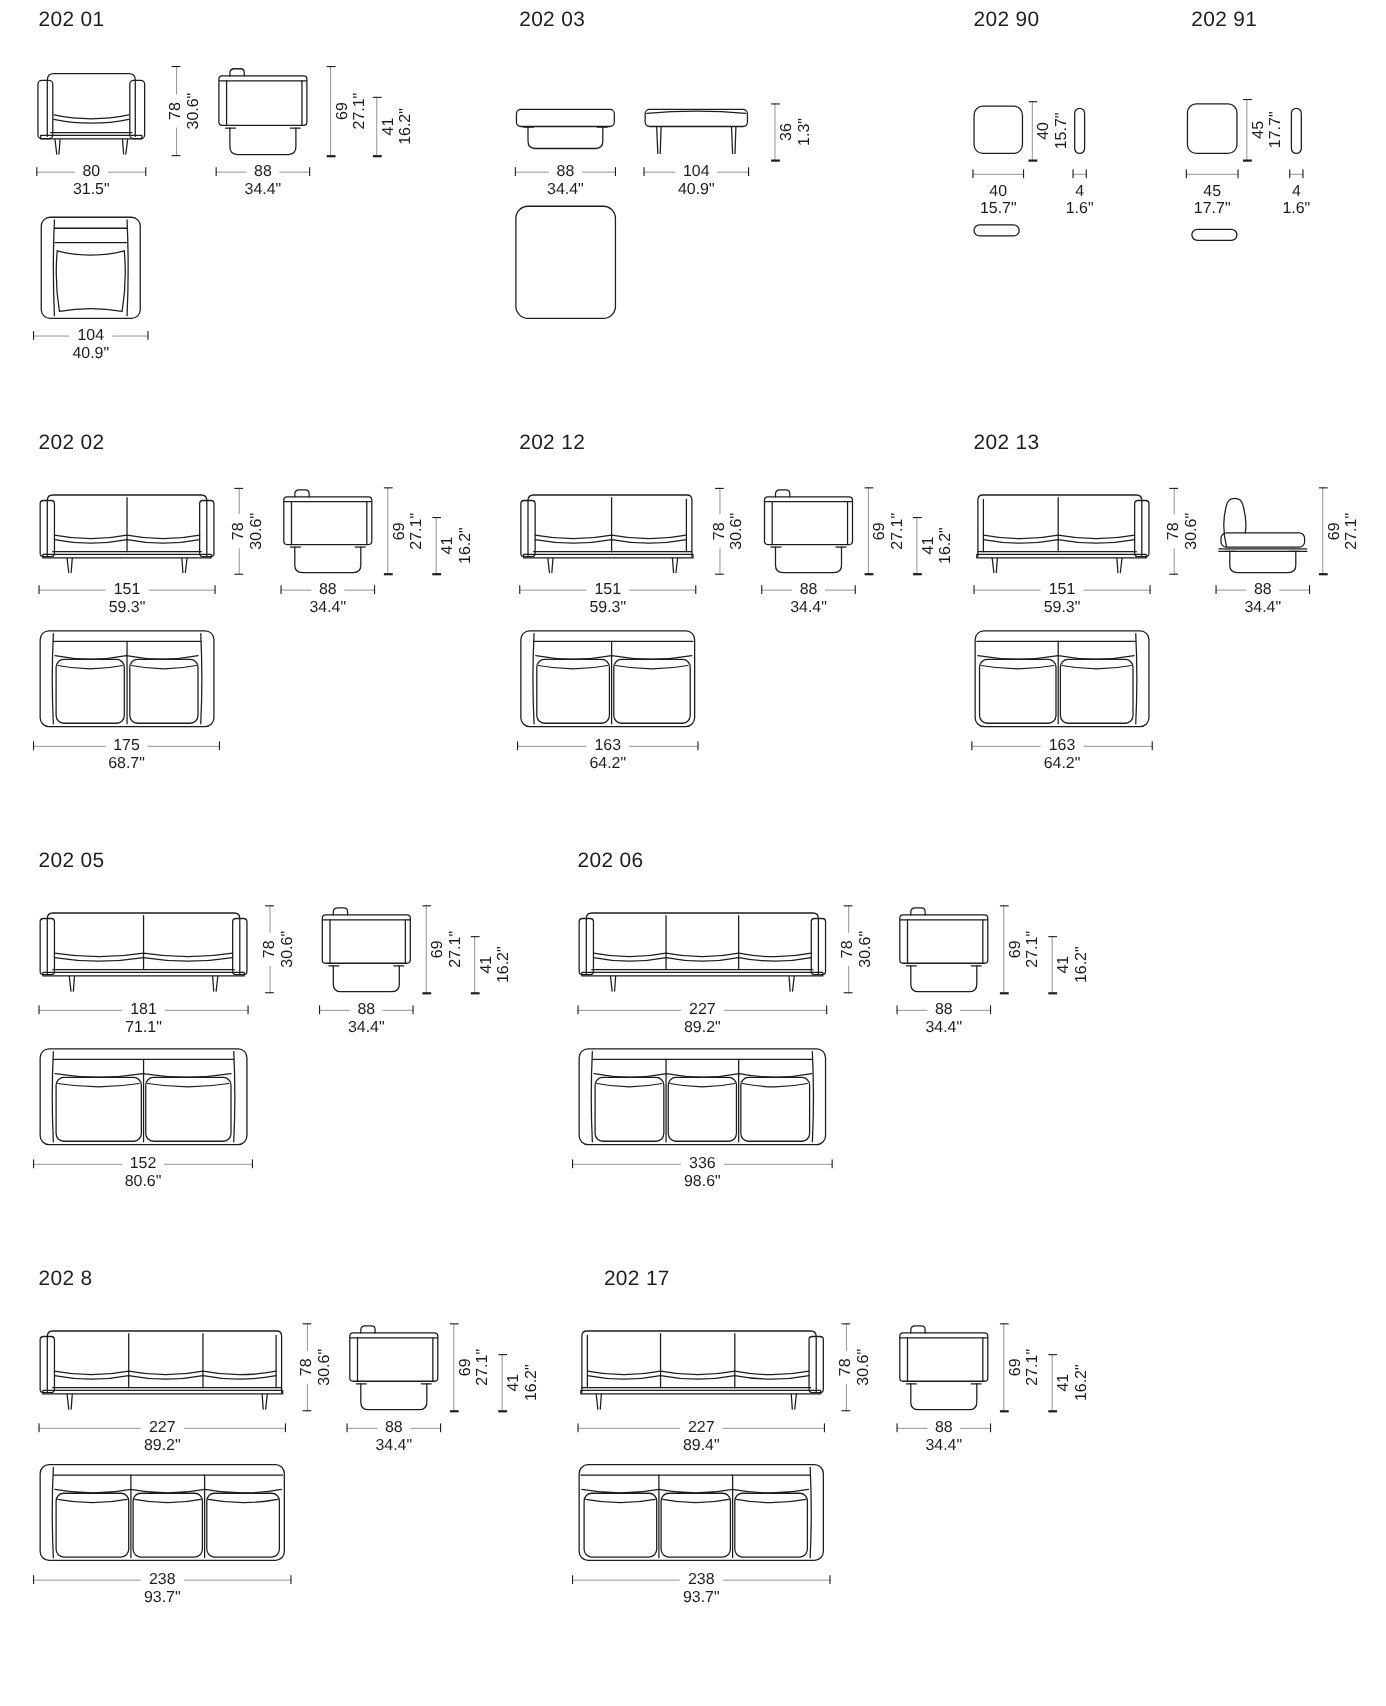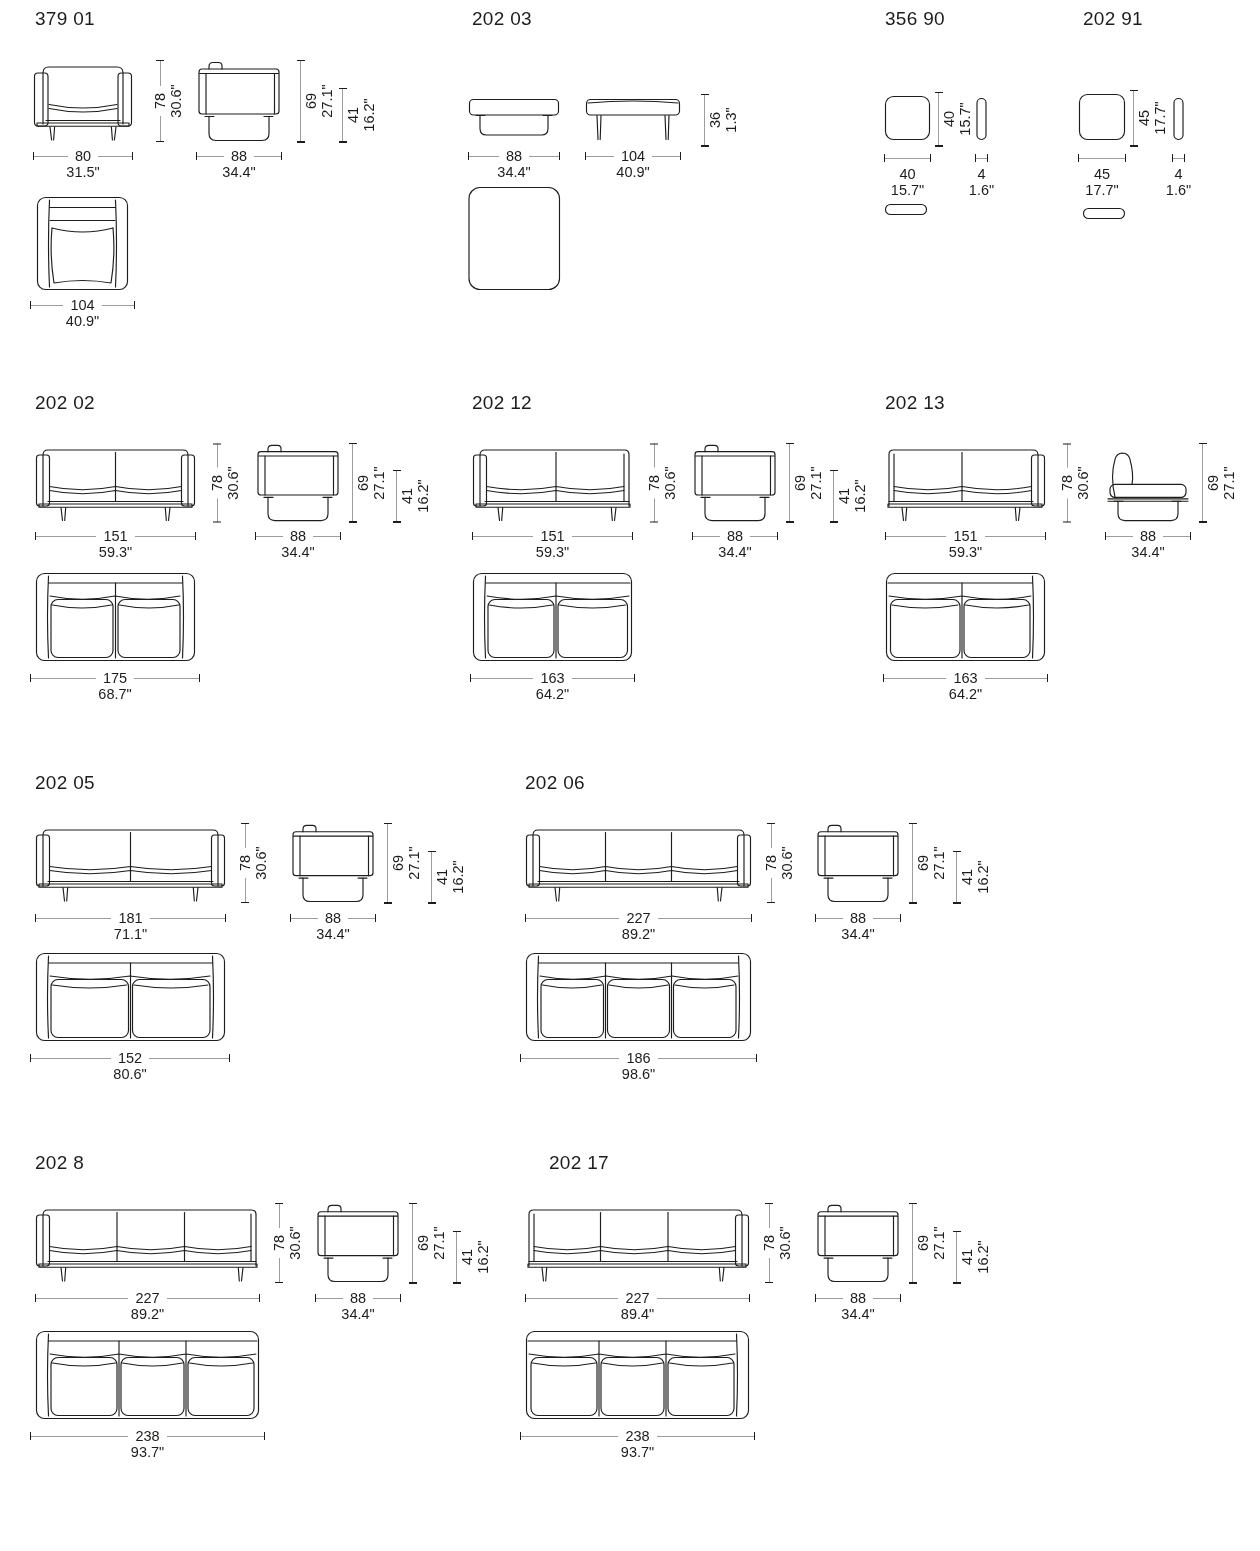--- a/index.html
+++ b/index.html
@@ -29,21 +29,21 @@
   
   .vdim.side .vline{position:absolute;left:4px;top:0;height:100%;width:1px;background:#9d9d9c}
   .vdim.side .vline::before{content:"";position:absolute;left:-3.5px;top:-0.5px;width:8px;height:1.3px;background:#1d1d1b}
   .vdim.side .vline::after{content:"";position:absolute;left:-3.5px;bottom:-0.5px;width:8px;height:1.3px;background:#1d1d1b}
   .vdim.side .vin{left:23px}
 </style>
 </head>
 <body>
 
 <div>
-  <div class="t" style="left:35px;top:8px">379 01</div>
+  <div class="t" style="left:35px;top:8px">202 01</div>
   <svg class="abs" style="left:33px;top:60px" width="100" height="82" viewBox="0 0 100 82">
     <path class="draw" d="M10,64 V13 q0,-6 6,-6 h68 q6,0 6,6 v51"></path>
     <rect class="draw" x="1.5" y="13" width="13.5" height="53" rx="3.5"></rect>
     <rect class="draw" x="85" y="13" width="13.5" height="53" rx="3.5"></rect>
     <path class="draw" d="M16,44.5 q34,7 68,0"></path>
     <path class="draw" d="M16,48.5 q34,7 68,0"></path>
     <path class="draw" d="M13,60.5 h74"></path>
     <rect class="draw" x="4" y="63" width="92" height="3.2"></rect>
     <path class="draw" d="M17,67 l1.6,13 m2,0 l1,-13"></path>
     <path class="draw" d="M83,67 l-1.6,13 m-2,0 l-1,-13"></path>
@@ -151,21 +151,21 @@
       <div class="r1" style="display:block">36</div>
       <div class="r2">1.3"</div>
     </div>
   </div>
   <svg class="abs" style="left:467px;top:185px" width="95" height="107" viewBox="0 0 95 107">
     <rect class="draw" x="2" y="2.5" width="90.5" height="102" rx="11"></rect>
   </svg>
 </div>
 
 <div>
-  <div class="t" style="left:885px;top:8px">356 90</div>
+  <div class="t" style="left:885px;top:8px">202 90</div>
   <svg class="abs" style="left:884px;top:95px" width="47" height="46" viewBox="0 0 47 46">
     <rect class="draw" x="1.5" y="1.5" width="44" height="43" rx="8"></rect>
   </svg>
   <div class="vdim side" style="left:934px;top:92px;height:54px">
     <i class="vline"></i>
     <div class="vin" style="width:54px">
       <div class="r1" style="display:block">40</div>
       <div class="r2">15.7"</div>
     </div>
   </div>
@@ -623,21 +623,21 @@
     <line class="draw" x1="80.5" y1="11" x2="80.5" y2="86"></line>
     <line class="draw" x1="146.5" y1="11" x2="146.5" y2="86"></line>
     <rect class="draw" x="16" y="27.5" width="62.5" height="58" rx="7"></rect>
     <rect class="draw" x="82.5" y="27.5" width="62" height="58" rx="7"></rect>
     <rect class="draw" x="148.5" y="27.5" width="62.5" height="58" rx="7"></rect>
     <path class="draw" d="M17.5,33 q29.5,6 59,0 M84,33 q29.5,6 59,0 M150,33 q29.5,6 59,0"></path>
   </svg>
   <div class="hdim" style="left:520px;top:1050px;width:237px">
     <div class="r1">
         <i class="ln l"></i>
-        <span class="num">186</span>
+        <span class="num">336</span>
         <i class="ln r"></i>
       </div>
     <div class="r2">98.6"</div>
   </div>
 </div>
 
 <div>
   <div class="t" style="left:35px;top:1152px">202 8</div>
   <svg class="abs" style="left:35px;top:1203px" width="225" height="80" viewBox="0 0 225 80">
     <path class="draw" d="M8,63 V12 q0,-5 5,-5 h203.5 q4.5,0 4.5,4.5 V63"></path>

